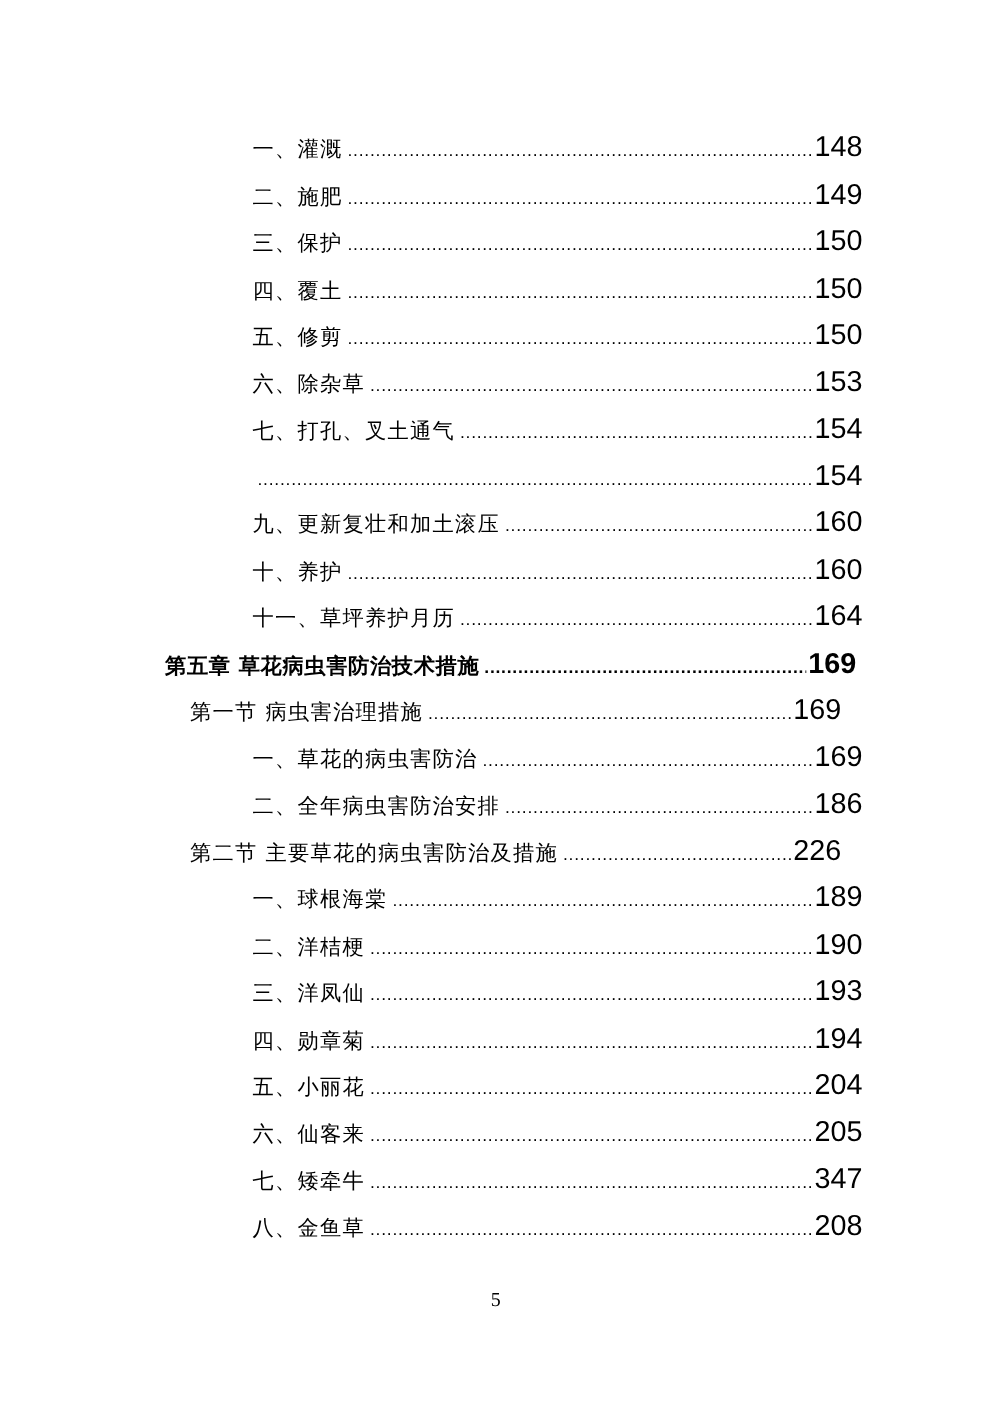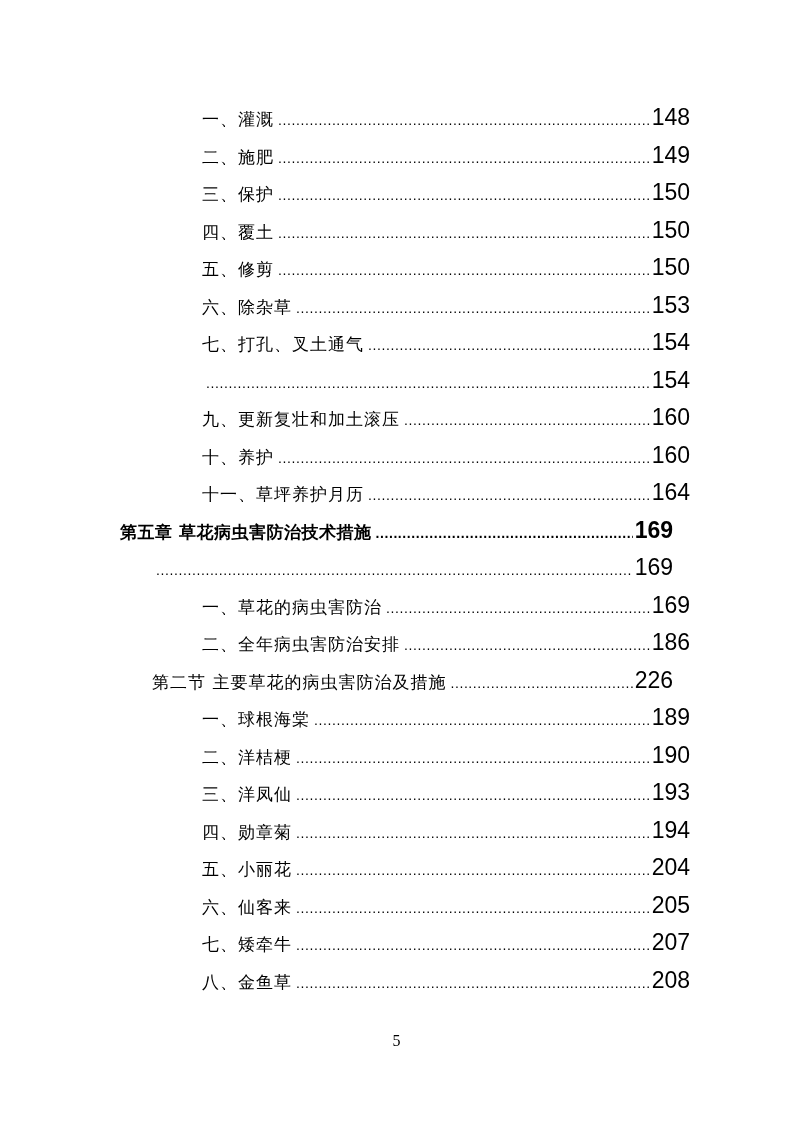--- a/index.html
+++ b/index.html
@@ -7,21 +7,21 @@
          font-family: "DejaVu Serif", "Liberation Serif", serif; color: #000; }
   .toc { position: absolute; left: 0; top: 103px; width: 793px; }
   .row { position: absolute; display: flex; align-items: baseline; height: 28px;
          font-size: 17px; line-height: 28px; white-space: nowrap; }
   .row .label { flex: 0 0 auto; letter-spacing: 1px; }
   .row .dots { flex: 1 1 auto; overflow: hidden; margin: 0 2px 0 4px;
                font-family: "Liberation Sans", sans-serif; font-size: 14px;
                letter-spacing: 0.6px; color: #000; }
   .row .dots::before { content: "......................................................................................................................................................................................................"; }
   .row .page { flex: 0 0 auto; font-family: "Liberation Sans", sans-serif; font-size: 23px; }
-  .row.l1 { left: 120px; width: 553px; font-weight: bold; justify-content: space-between; }
+  .row.l1 { left: 132px; width: 553px; font-weight: bold; justify-content: space-between; }
   .row.l1 .label { font-family: "DejaVu Sans", sans-serif; font-weight: bold; letter-spacing: 0.5px; }
   .row.l1 .dots { font-weight: bold; }
   .row.l1 .page { font-weight: bold; }
   .row.l2 { left: 152px; width: 521px; }
   .row.l3 { left: 202px; width: 488px; }
   .pagenum { position: absolute; top: 1032px; left: 0; width: 793px; text-align: center;
              font-size: 16px; font-family: "Liberation Serif", serif; }
 </style>
 </head>
 <body>
@@ -80,20 +80,21 @@
       <span class="label">十一、草坪养护月历</span>
       <span class="dots"></span>
       <span class="page">164</span>
     </div>
   <div class="row l1" style="top:412.5px">
       <span class="label">第五章  草花病虫害防治技术措施</span>
       <span class="dots"></span>
       <span class="page">169</span>
     </div>
   <div class="row l2" style="top:450px">
+      <span class="label">第一节  病虫害治理措施</span>
       <span class="dots"></span>
       <span class="page">169</span>
     </div>
   <div class="row l3" style="top:487.5px">
       <span class="label">一、草花的病虫害防治</span>
       <span class="dots"></span>
       <span class="page">169</span>
     </div>
   <div class="row l3" style="top:525px">
       <span class="label">二、全年病虫害防治安排</span>
@@ -131,21 +132,21 @@
       <span class="page">204</span>
     </div>
   <div class="row l3" style="top:787.5px">
       <span class="label">六、仙客来</span>
       <span class="dots"></span>
       <span class="page">205</span>
     </div>
   <div class="row l3" style="top:825px">
       <span class="label">七、矮牵牛</span>
       <span class="dots"></span>
-      <span class="page">207</span>
+      <span class="page">347</span>
     </div>
   <div class="row l3" style="top:862.5px">
       <span class="label">八、金鱼草</span>
       <span class="dots"></span>
       <span class="page">208</span>
     </div>
 </div>
 
 <div class="pagenum">5</div>
 

